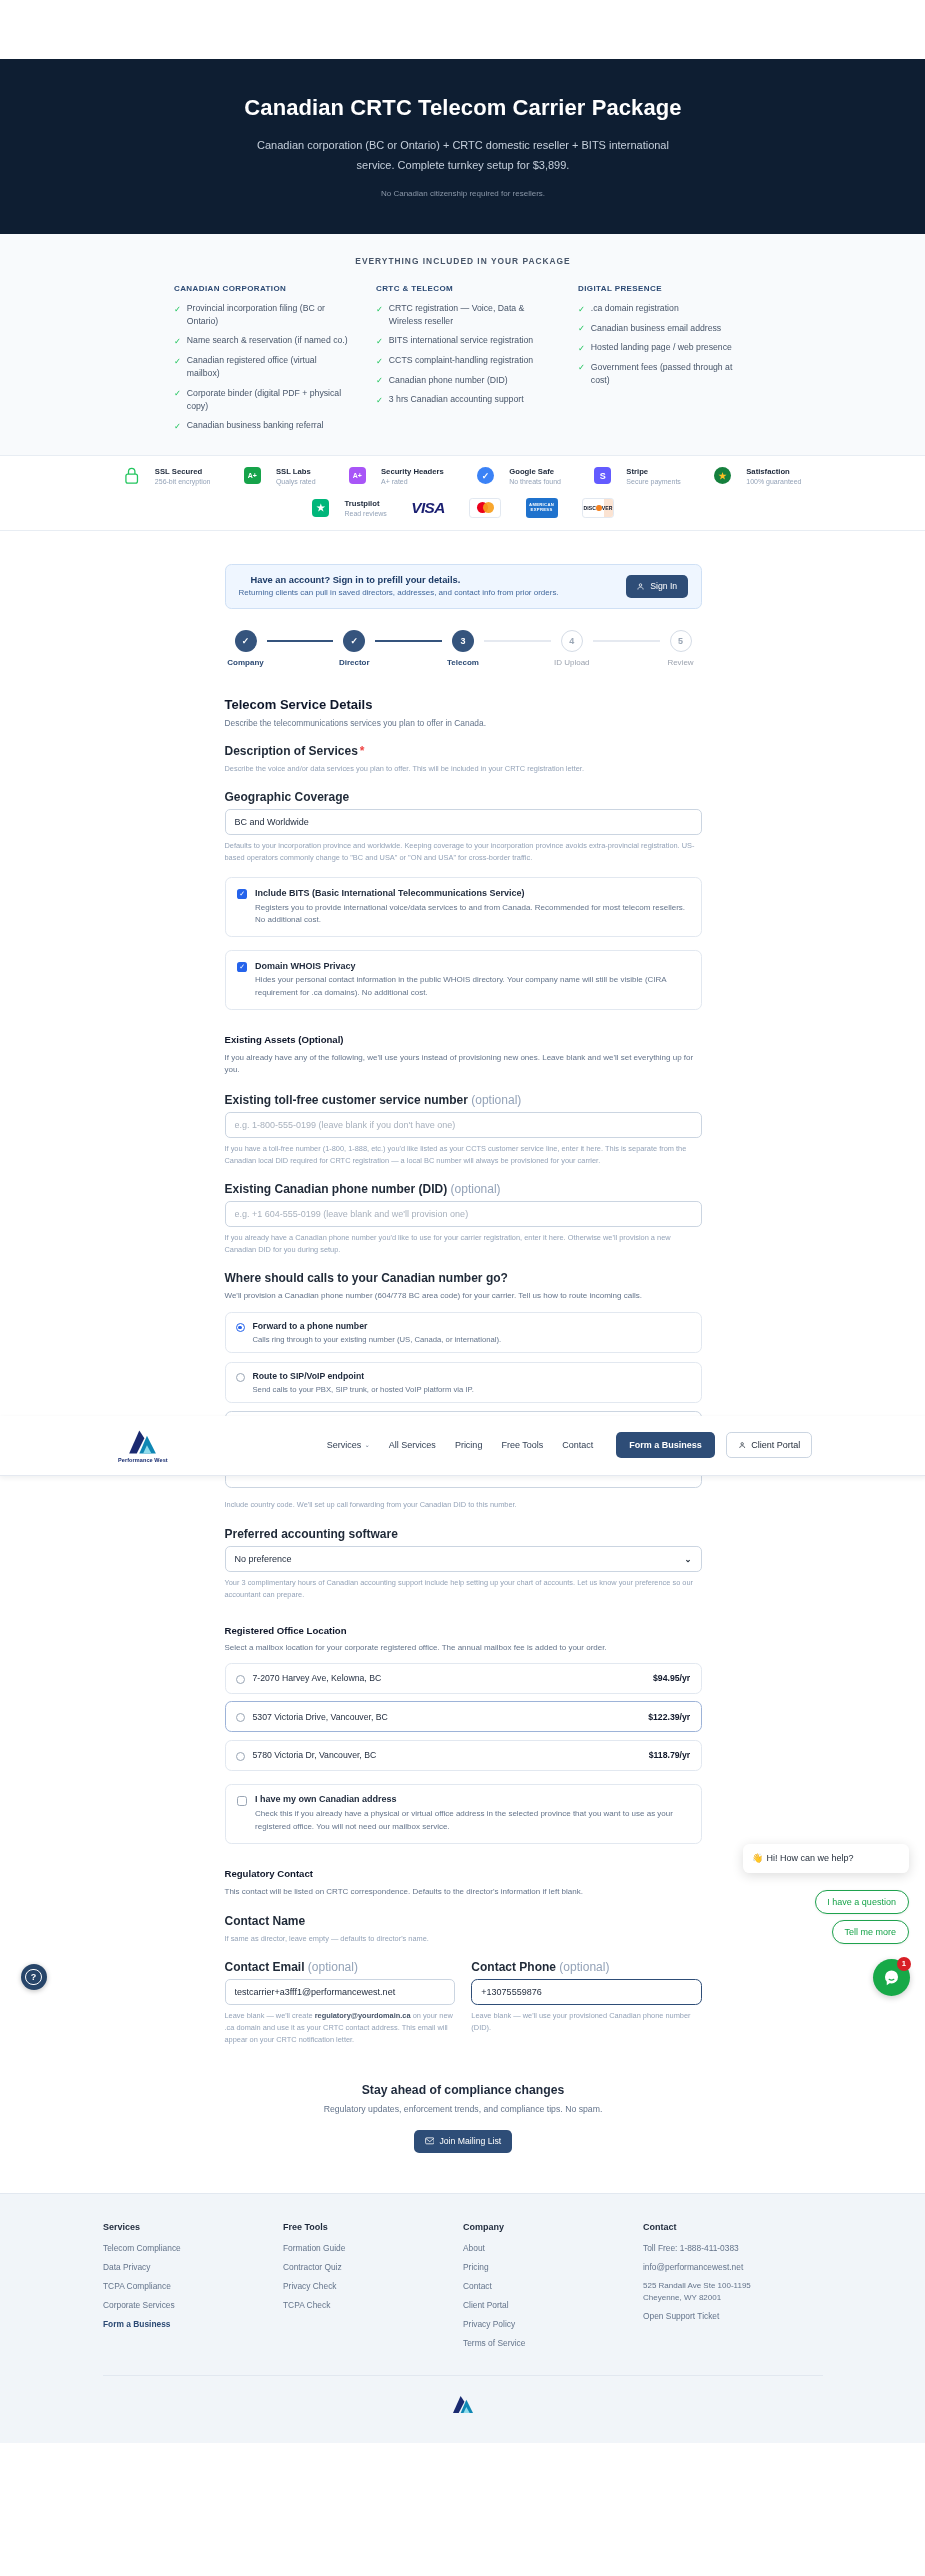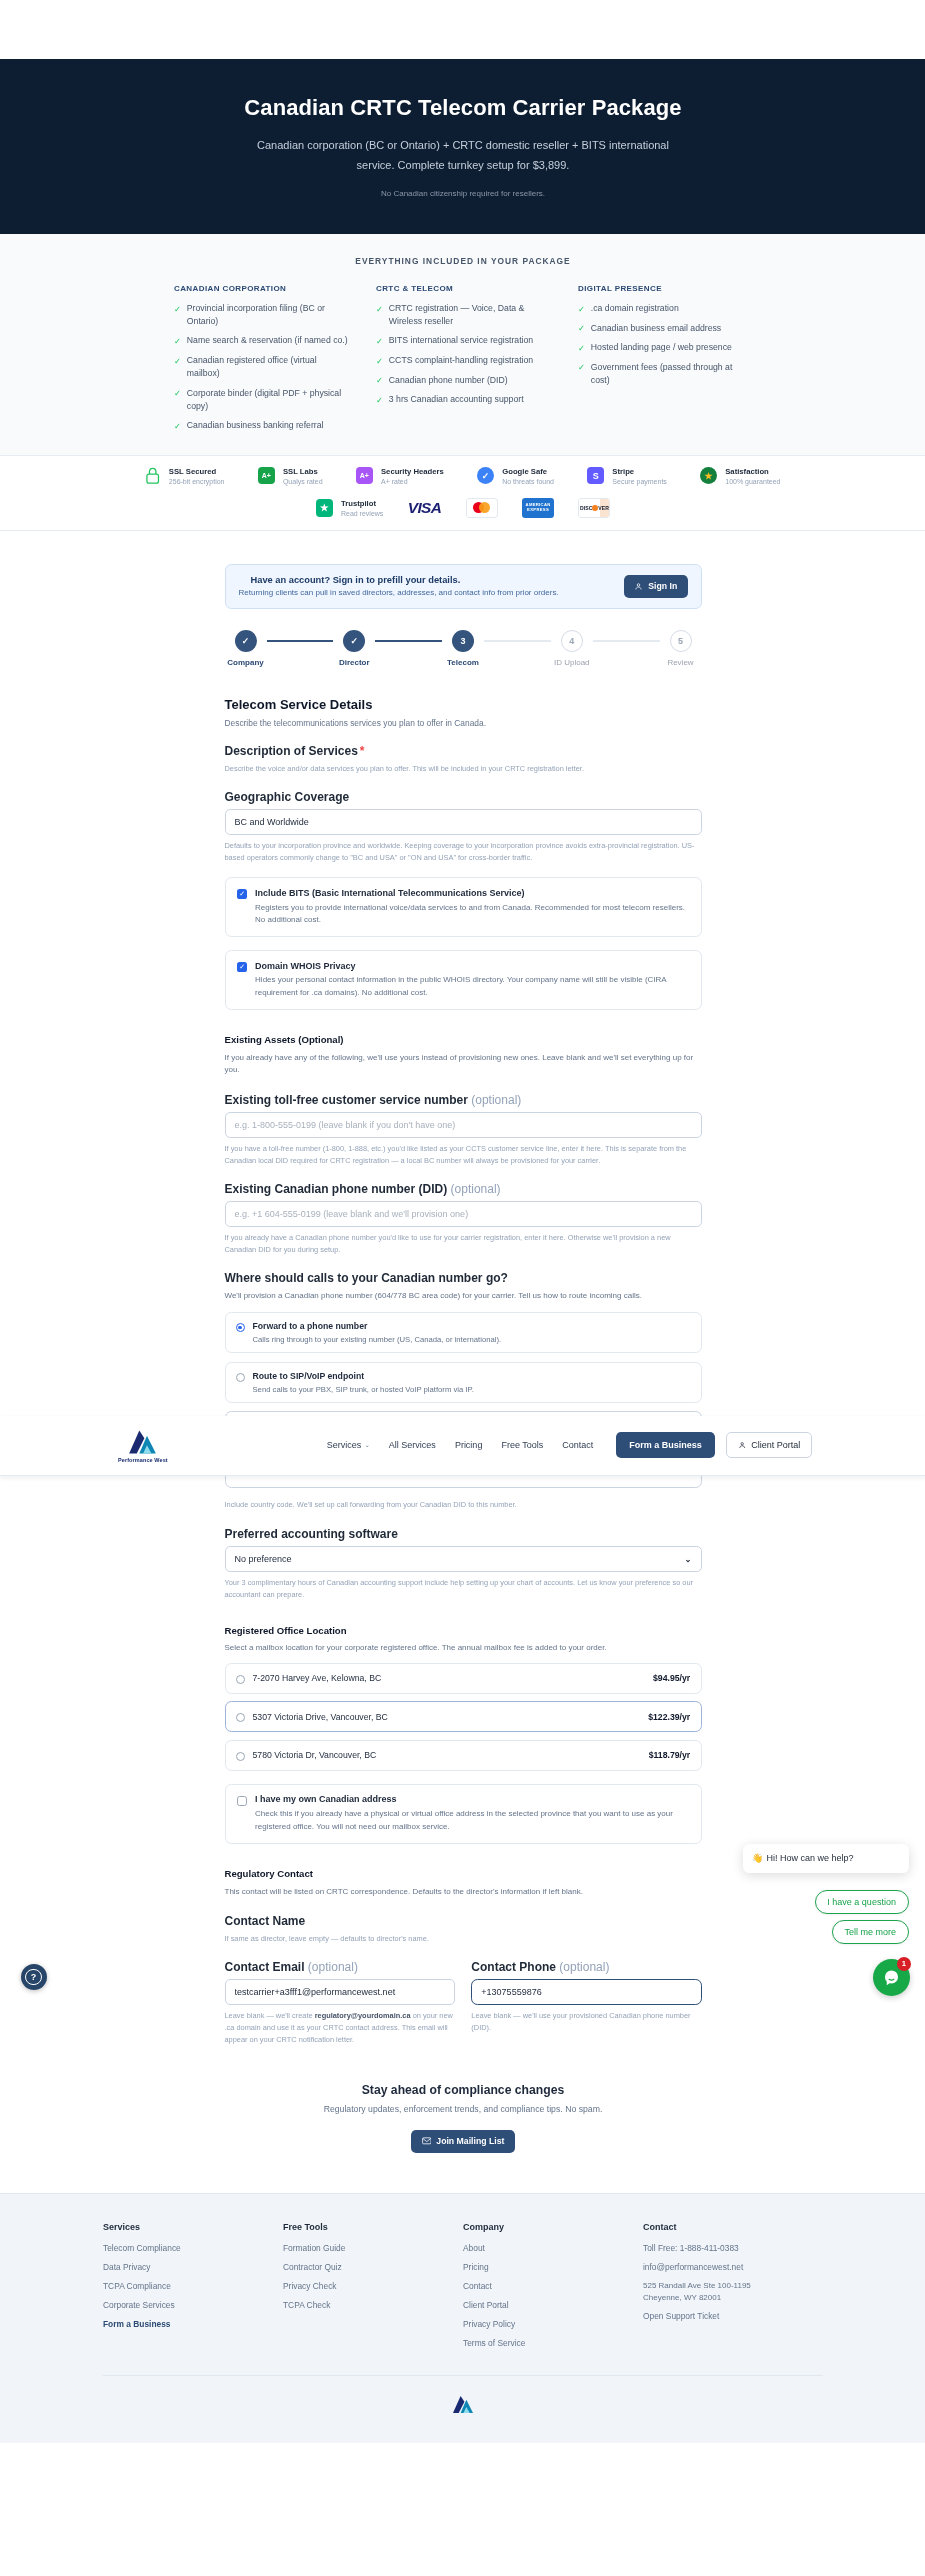--- a/index.html
+++ b/index.html
@@ -24,21 +24,21 @@
   .package { background:#f8fafc; border-bottom:0.6px solid #e8edf3; padding:22px 0 16.7px; }
   .pkg-heading { text-align:center; font-size:8.4px; color:#475569; letter-spacing:1px; font-weight:bold; }
   .pkg-cols { width:578px; margin:18px auto 0; display:grid; grid-template-columns:1fr 1fr 1fr; gap:28px; }
   .pkg-col h4 { margin:0 0 9px; font-size:8px; color:#2c4a74; letter-spacing:0.4px; }
   .pkg-item { display:flex; gap:5.8px; font-size:8.7px; color:#475569; line-height:1.5; margin-bottom:6.4px; }
   .check { color:#22c55e; font-size:8.4px; flex:0 0 auto; margin-top:0.6px; }
 
   
   .mid { background:#ffffff; border-bottom:0.6px solid #e8edf3; padding:10.3px 0 11.6px; }
   .badges-row { display:flex; justify-content:center; align-items:center; gap:33px; }
-  .badge { display:flex; align-items:center; gap:8px; }
+  .badge { display:flex; align-items:center; gap:15px; }
   .badge-txt { display:flex; flex-direction:column; gap:1.9px; }
   .badge-title { font-size:7.7px; font-weight:bold; color:#1e293b; }
   .badge-sub { font-size:7px; color:#94a3b8; }
   .sq { width:17.4px; height:17.4px; border-radius:3.9px; display:flex; align-items:center; justify-content:center;
         color:#fff; font-size:7px; font-weight:bold; }
   .circ { width:17.4px; height:17.4px; border-radius:50%; display:flex; align-items:center; justify-content:center;
         color:#fff; font-size:9px; font-weight:bold; }
   .payments-row { display:flex; justify-content:center; align-items:center; gap:24.4px; margin-top:13px; }
   .visa { font-size:15.4px; font-weight:bold; font-style:italic; color:#1a1f71; letter-spacing:-0.6px; }
   .cardchip { width:32px; height:20.6px; border:0.6px solid #e2e8f0; border-radius:3.2px; background:#fff;
@@ -52,21 +52,21 @@
   .disc-grad { position:absolute; right:0; top:0; bottom:0; width:9px; background:#fbe3d2; z-index:0; }
   .disc-inner { position:relative; z-index:1; }
 
   
   .main { width:477px; margin:0 auto; }
 
   .signin { margin-top:33px; background:#eff6ff; border:0.6px solid #cfe0f5; border-radius:6.4px;
         padding:10.3px 13px; display:flex; justify-content:space-between; align-items:center; }
   .signin-title { font-size:9.3px; font-weight:bold; color:#1d3b66; margin-bottom:3.2px;margin-left:12px; }
   .signin-sub { font-size:8px; color:#42689c; }
-  .btn-primary { background:#2e4d77; color:#fff; border:none; border-radius:5.1px; font-size:8.7px; font-weight:bold;
+  .btn-primary { background:#2e4d77; color:#fff; border:none; border-radius:5.1px; font-size:8.7px; font-weight:normal;
         padding:6.4px 10.3px; display:inline-flex; align-items:center; gap:5.1px; cursor:pointer;
         font-family:"Liberation Sans", sans-serif; }
 
   
   .stepper { margin-top:20.6px; display:flex; align-items:flex-start; }
   .step { display:flex; flex-direction:column; align-items:center; width:42px; flex:0 0 auto; }
   .step-circle { width:22px; height:22px; border-radius:50%; display:flex; align-items:center; justify-content:center;
         font-size:9px; font-weight:bold; }
   .step.done .step-circle, .step.active .step-circle { background:#35547d; color:#fff; }
   .step.todo .step-circle { background:#fff; border:1px solid #d5dce6; color:#9aa6b5; }

